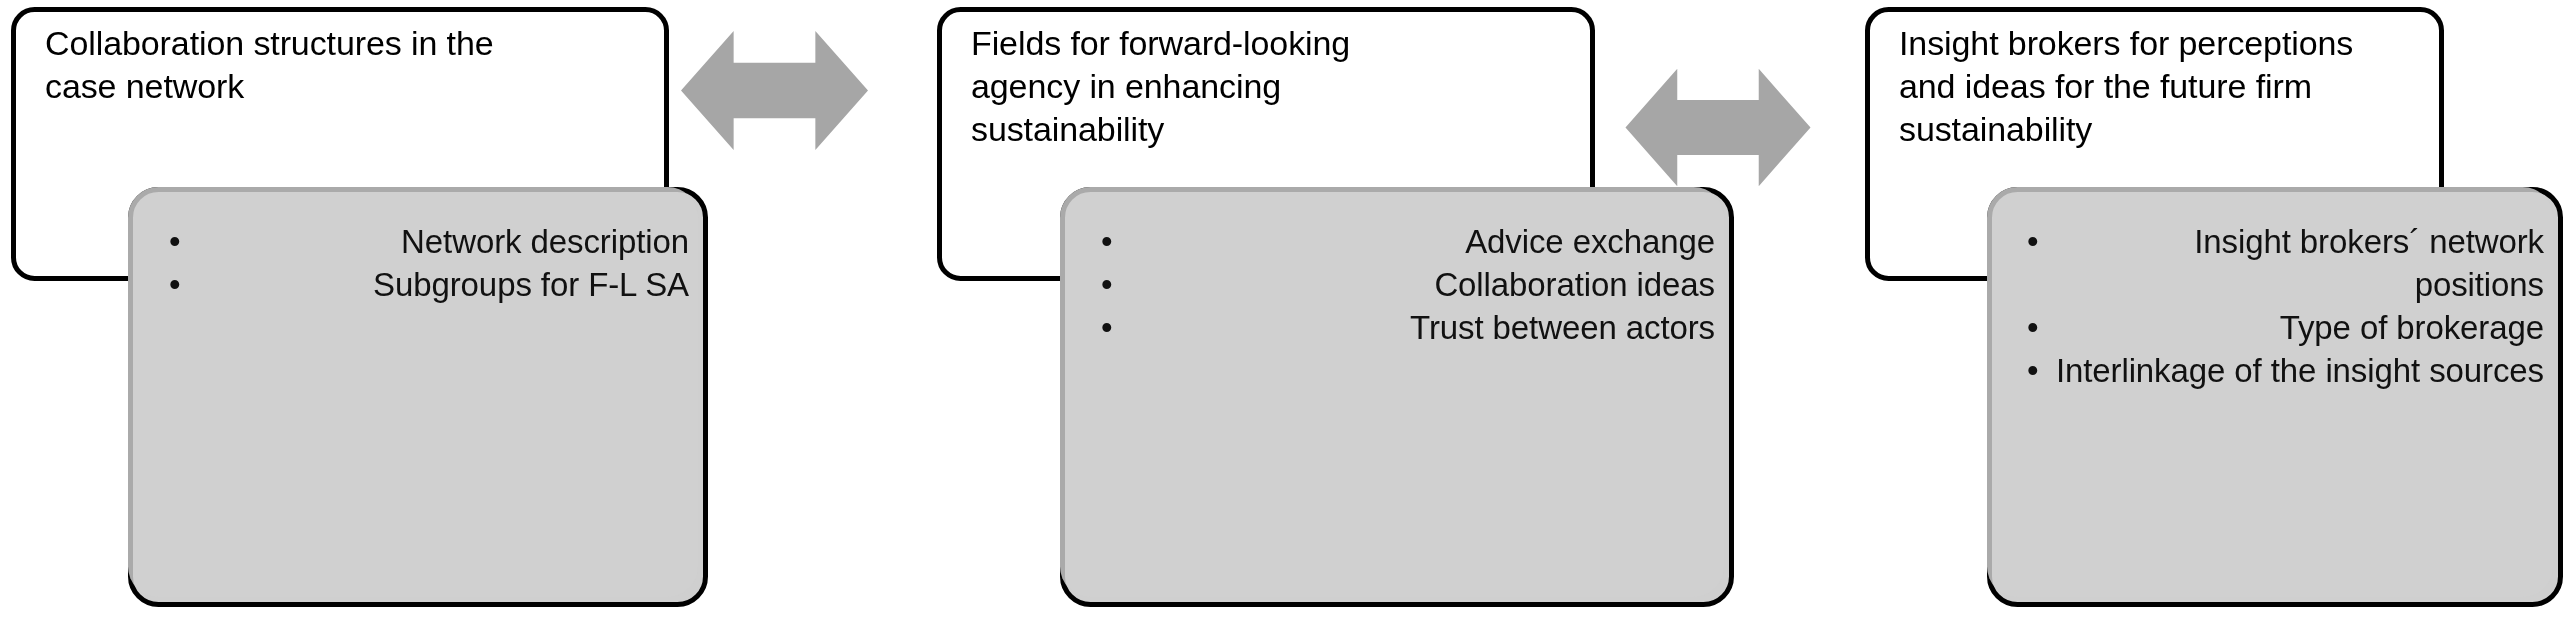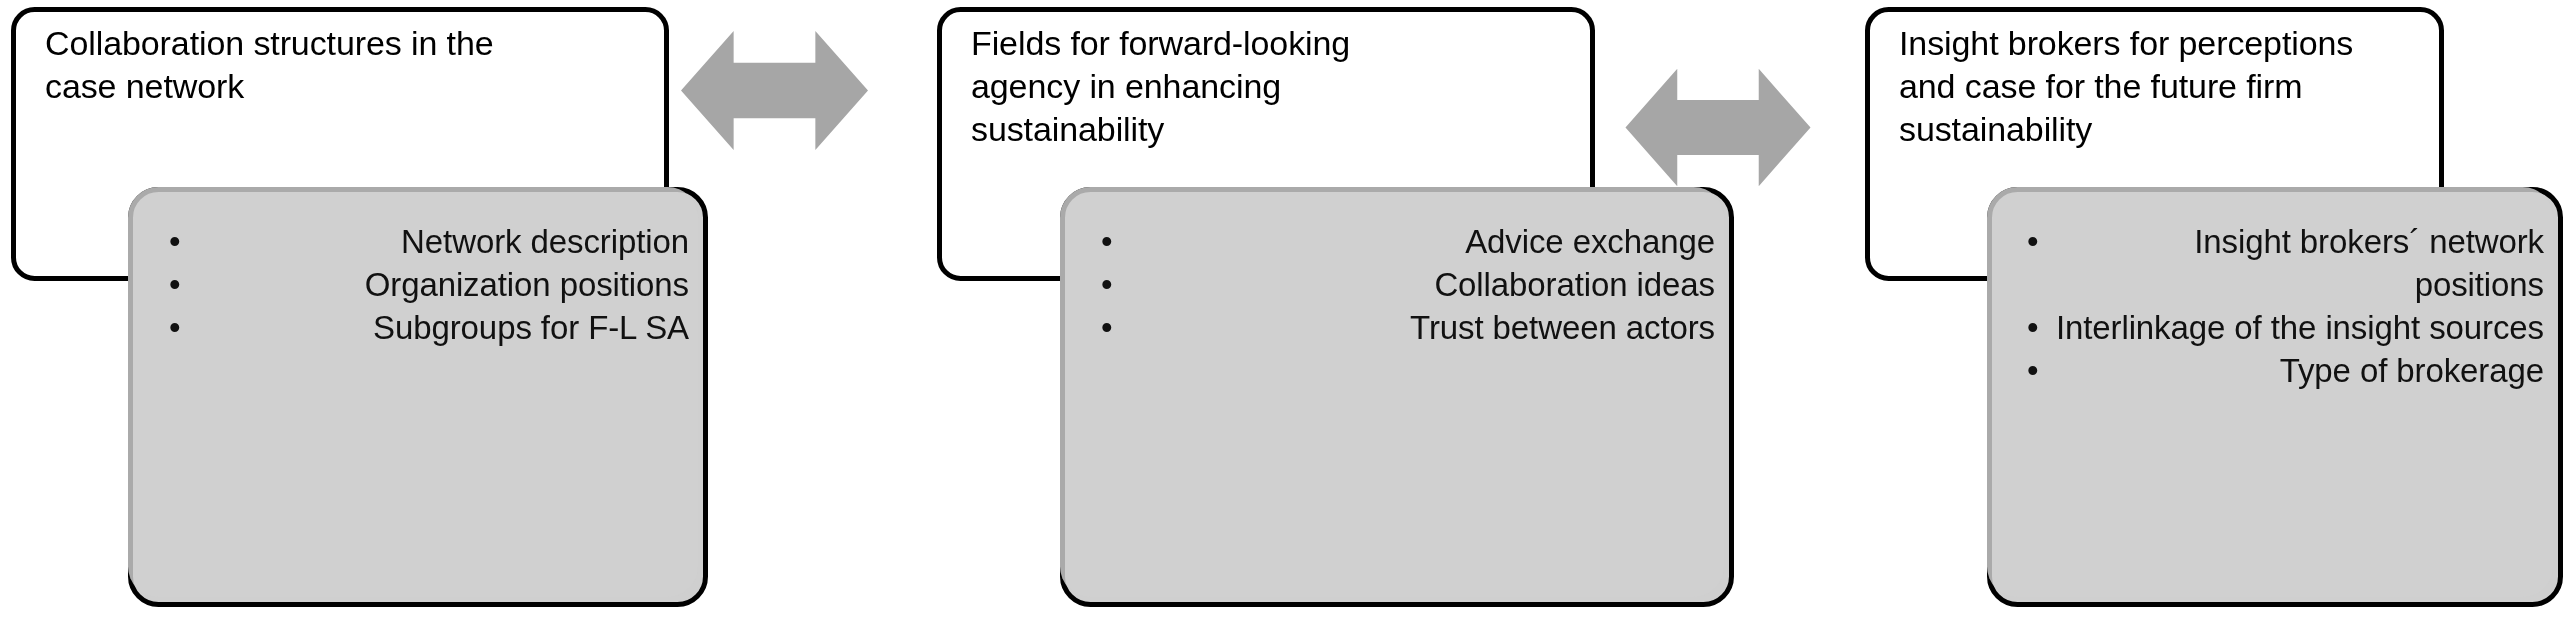--- a/index.html
+++ b/index.html
@@ -118,21 +118,20 @@
 
   <div class="group" style="left:0px;">
     <div class="header-card">
       <div class="header-text">Collaboration structures in the
 case network</div>
     </div>
     <div class="body-card">
       <div class="overlap-tint"></div>
       <ul class="bullet-list">
         <li class="bullet-item">Network description</li>
-        <li class="bullet-item">Organization positions</li>
         <li class="bullet-item">Subgroups for F-L SA</li>
       </ul>
     </div>
   </div>
 
   <div class="arrow" style="left:681px; top:17.3px; width:187px; height:147px;">
     <svg width="187" height="147" viewBox="0 0 270 212" xmlns="http://www.w3.org/2000/svg">
       <polygon points="0,106 76,20 76,66 194,66 194,20 270,106 194,192 194,146 76,146 76,192" fill="#a6a6a6"></polygon>
     </svg>
   </div>
@@ -155,27 +154,27 @@
 
   <div class="arrow" style="left:1625px; top:55px; width:186px; height:145px;">
     <svg width="186" height="145" viewBox="0 0 268 210" xmlns="http://www.w3.org/2000/svg">
       <polygon points="0,105 75,20 75,65 193,65 193,20 268,105 193,190 193,145 75,145 75,190" fill="#a6a6a6"></polygon>
     </svg>
   </div>
 
   <div class="group" style="left:1854px;">
     <div class="header-card" style="width:579px;">
       <div class="header-text">Insight brokers for perceptions
-and case for the future firm
+and ideas for the future firm
 sustainability</div>
     </div>
     <div class="body-card" style="left:133px; width:576px;">
       <div class="overlap-tint"></div>
       <ul class="bullet-list" style="left:35px;">
         <li class="bullet-item wide-gap"> Insight brokers´ network positions</li>
+        <li class="bullet-item">Type of brokerage</li>
         <li class="bullet-item">Interlinkage of the insight sources</li>
-        <li class="bullet-item">Type of brokerage</li>
       </ul>
     </div>
   </div>
 
 </div>
 
 
 </body></html>

